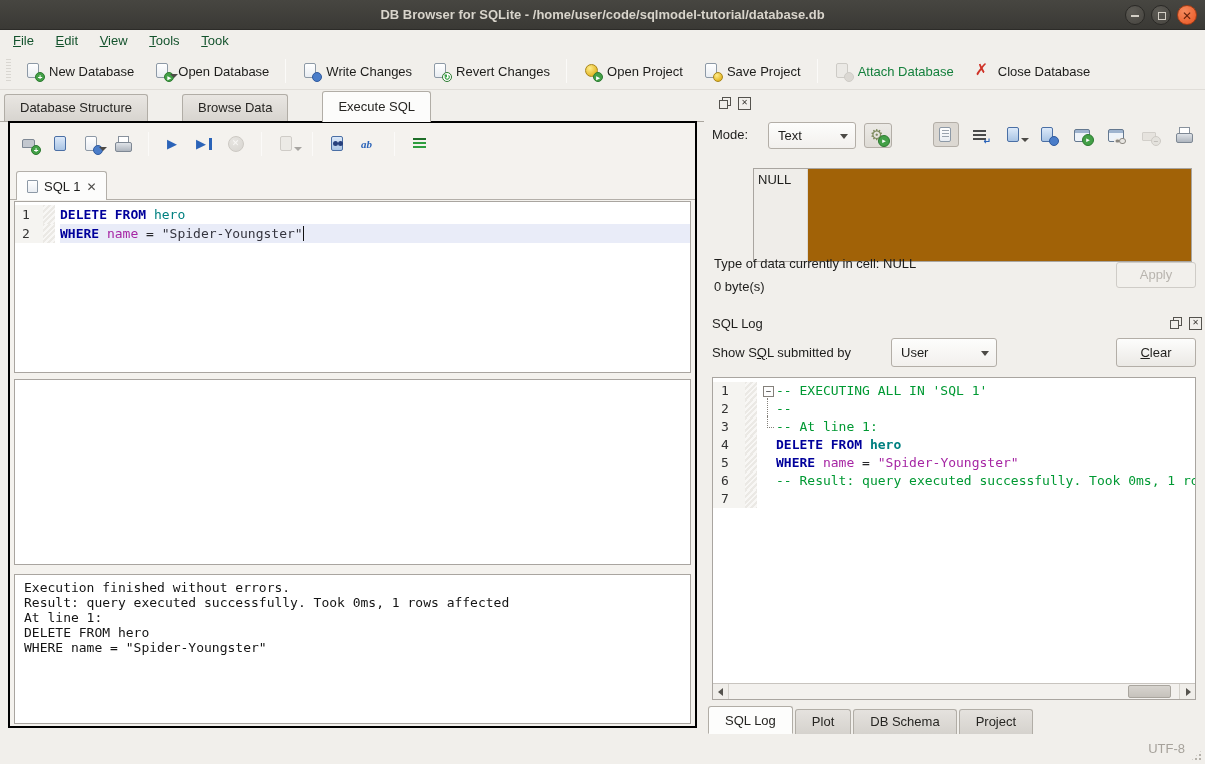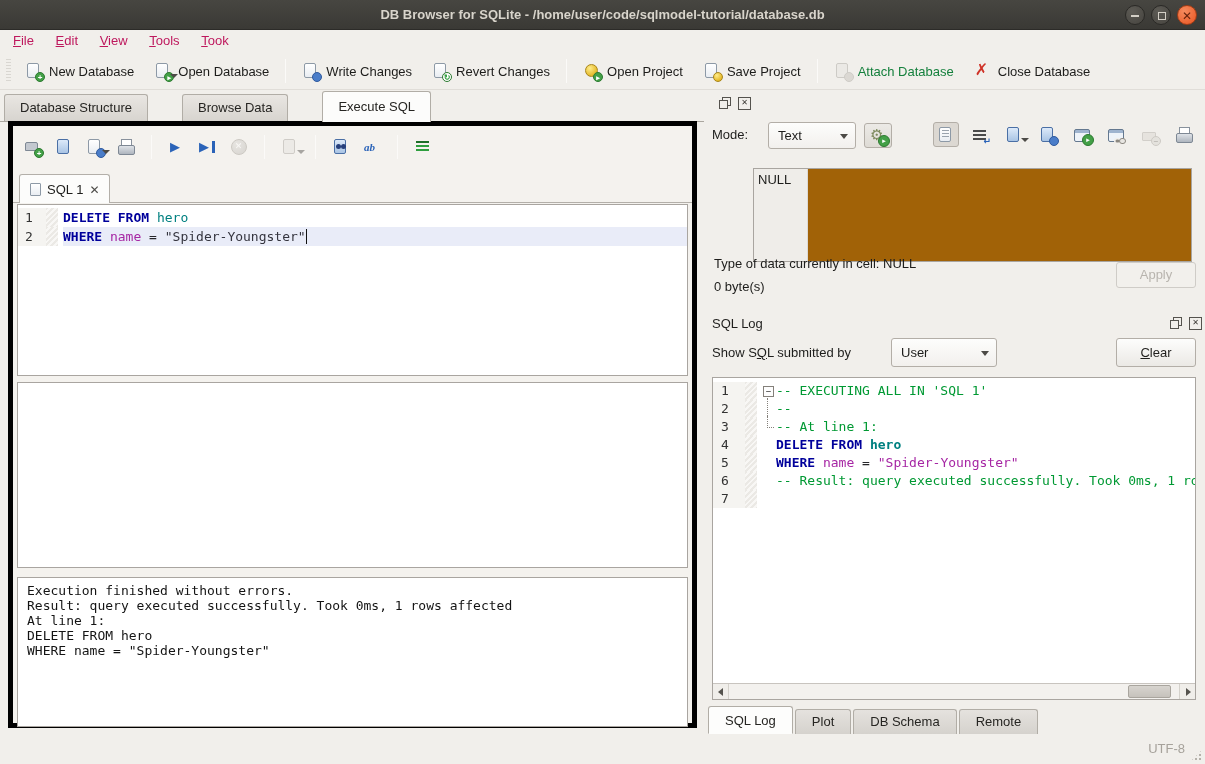--- a/index.html
+++ b/index.html
@@ -26,21 +26,21 @@
   .wb{ width:20px; height:20px; border-radius:50%; position:relative;
        background:radial-gradient(circle at 35% 30%, #5d5b55, #46443f);
        border:1px solid #2a2926; }
   .wb-min::before{ content:""; position:absolute; left:5px; top:9px; width:8px; height:2px; background:#d3cfc6; }
   .wb-max::before{ content:""; position:absolute; left:6px; top:6px; width:6px; height:6px; border:1.5px solid #d3cfc6; }
   .wb-close{ background:radial-gradient(circle at 35% 30%, #f58b5e, #e95420); border-color:#a33c15; }
   .wb-close::before{ content:"✕"; position:absolute; left:0; right:0; top:1px; text-align:center;
        font:bold 12px/18px "DejaVu Sans",sans-serif; color:#67230c; }
   
   .menubar{ position:absolute; left:0; top:30px; right:0; height:23px; background:#f1efeb; padding-left:4px; }
-  .menu-item{ display:inline-block; padding:0 9px; height:23px; line-height:22px; color:#be185d; cursor:default;text-align:center; }
+  .menu-item{ display:inline-block; padding:0 9px; height:23px; line-height:22px; color:#14532d; cursor:default;text-align:center; }
   .menu-item::first-letter{ text-decoration:underline; }
   
   .toolbar{ position:absolute; left:0; top:53px; right:0; height:37px;
             display:flex; align-items:center; padding-left:6px;
             border-bottom:1px solid #e0ddd8; }
   .grip{ width:5px; height:24px; margin-right:4px;
          background:repeating-linear-gradient(#c9c6c0 0 1px, transparent 1px 3px); opacity:.6; }
   .tb-btn{ display:inline-flex; align-items:center; gap:6px; height:28px; padding:0 9px;
            border:1px solid transparent; border-radius:3px; color:#1d1d1b;text-align:right; }
   .tb-btn.disabled{ color:#15803d; }
@@ -106,21 +106,21 @@
                     border:1px solid #2c7a30; border-radius:50%; width:10px; height:10px; font-size:7px; line-height:9px; text-align:center; }
   
   .doc-tabs{ position:absolute; left:0; top:90px; width:704px; height:32px;
              display:flex; align-items:flex-end; padding-left:4px; border-bottom:1px solid #aaa69f;gap:32px; }
   .dtab{ height:27px; line-height:26px; padding:0 15px; margin-right:2px;
          background:linear-gradient(#e9e6e2,#d7d4cf); border:1px solid #b1ada6; border-bottom:none;
          border-radius:3px 3px 0 0; color:#262522; }
   .dtab.active{ background:#fcfcfb; height:31px; line-height:30px; margin-bottom:-1px; position:relative; z-index:3; }
   
   .left-panel{ position:absolute; left:8px; top:121px; width:689px; height:607px;
-               background:#f4f2ee; border:5px solid #000000; }
+               background:#f4f2ee; border:2px solid #000000; }
   .sql-toolbar{ position:absolute; left:8px; top:6px; height:30px; display:flex; align-items:center; gap:7px; }
   .sqbtn{ width:24px; height:24px; display:inline-flex; align-items:center; justify-content:center; border-radius:3px; }
   .sqbtn.disabled{ opacity:.45; }
   .sqltab-bar{ position:absolute; left:0; top:45px; right:0; height:32px; border-bottom:1px solid #b3afa9; padding-left:6px;
                display:flex; align-items:flex-end; }
   .sqltab{ display:inline-flex; align-items:center; gap:6px; height:29px; padding:0 10px;
            background:#fcfcfb; border:1px solid #b3afa9; border-bottom:none; border-radius:3px 3px 0 0;
            margin-bottom:-1px; position:relative; z-index:2; }
   .minidoc{ width:11px; height:13px; background:linear-gradient(#fff,#e9edf2); border:1px solid #8d99a6; border-radius:1px; }
   .tab-close::before{ content:"✕"; font:bold 12px/12px "DejaVu Sans",sans-serif; color:#4b4a47; }
@@ -520,21 +520,21 @@
         <span class="hs-arrow hs-left"></span>
         <span class="hs-thumb"></span>
         <span class="hs-arrow hs-right"></span>
       </div>
     </div>
 
     <div class="dock-tabs">
       <span class="ltab active">SQL Log</span>
       <span class="ltab">Plot</span>
       <span class="ltab">DB Schema</span>
-      <span class="ltab">Remote</span>
+      <span class="ltab">Project</span>
     </div>
   </div>
 
   <div class="statusbar">
     <span class="encoding">UTF-8</span>
     <span class="resize-grip"></span>
   </div>
 </div>
 
 </body></html>

